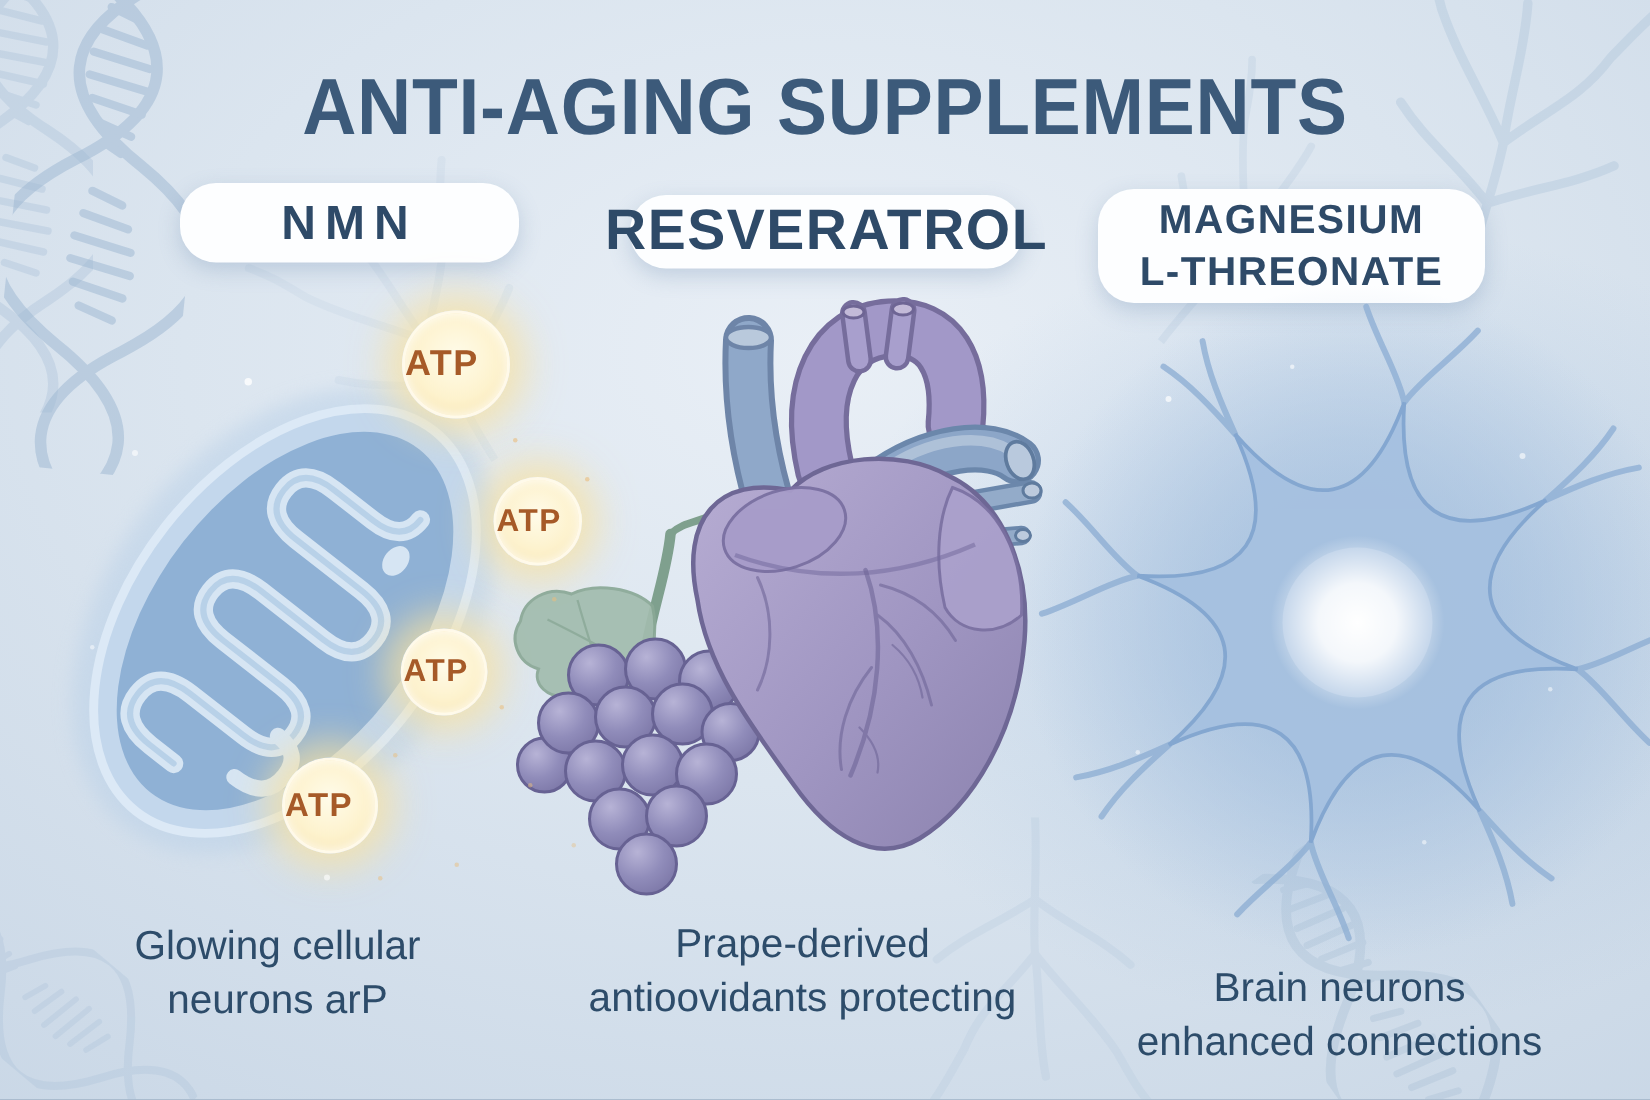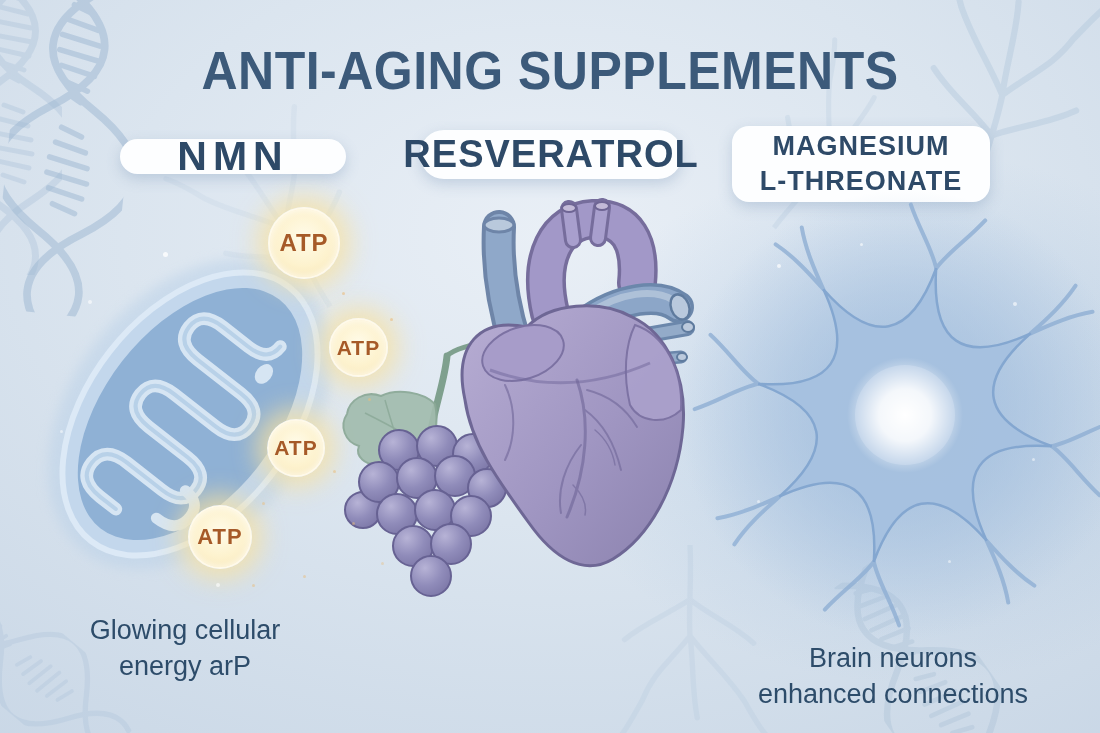--- a/index.html
+++ b/index.html
@@ -16,34 +16,34 @@
     font-size:50px;font-weight:800;color:#3c5a7a;letter-spacing:0.5px;
     transform:scaleY(1.06);
   }
   .pill{
     position:absolute;background:#fdfeff;border-radius:24px;
     display:flex;align-items:center;justify-content:center;text-align:center;
     color:#2e4a68;font-weight:bold;
     box-shadow:0 5px 14px rgba(110,140,175,.30);
   }
   .pill span{white-space:pre-line;}
-  #pill-nmn{left:120px;top:139px;width:226px;height:35px;font-size:41px;letter-spacing:6px;}
+  #pill-nmn{left:120px;top:122px;width:226px;height:53px;font-size:32px;letter-spacing:6px;}
   #pill-res{left:420px;top:130px;width:262px;height:49px;font-size:38px;letter-spacing:1px;}
-  #pill-mag{left:732px;top:126px;width:258px;height:76px;font-size:27px;letter-spacing:1px;line-height:1.3;border-radius:17px;}
+  #pill-mag{left:732px;top:126px;width:258px;height:76px;font-size:27px;letter-spacing:1px;line-height:1.3;}
   .caption{
     position:absolute;text-align:center;white-space:pre-line;
     font-size:27px;color:#2d4c6a;line-height:1.32;
   }
   #cap-nmn{left:35px;top:613px;width:300px;}
   #cap-res{left:375px;top:612px;width:320px;}
   #cap-mag{left:728px;top:641px;width:330px;}
   
   .atp{
     position:absolute;border-radius:50%;
-    display:flex;align-items:center;justify-content:center;
+    display:flex;align-items:center;justify-content:flex-start;
     background:radial-gradient(circle at 50% 42%, #fffbe9 0%, #fdf2cd 55%, #f7e4ad 90%);
     box-shadow:0 0 24px 11px rgba(248,226,160,.75), inset 0 0 8px rgba(255,255,255,.9);
     border:2px solid rgba(255,250,235,.95);
     color:#a65a28;font-weight:bold;letter-spacing:1px;
   }
   #atp1{left:268px;top:207px;width:68px;height:68px;font-size:24px;}
   #atp2{left:329px;top:318px;width:55px;height:55px;font-size:21px;}
   #atp3{left:267px;top:419px;width:54px;height:54px;font-size:21px;}
   #atp4{left:188px;top:505px;width:60px;height:60px;font-size:22px;}
   
@@ -271,21 +271,23 @@
           <path d="M336,124 C350,105 362,88 370,68 M336,124 C355,110 372,98 392,90"></path>
         </g>
         <path d="M380,230 Q268.8,246.1 336,336 Q246.1,268.8 230,380 Q213.9,268.8 124,336 Q191.2,246.1 80,230 Q191.2,213.9 124,124 Q213.9,191.2 230,80 Q246.1,191.2 336,124 Q268.8,213.9 380,230 Z" fill="#a6c1e0" stroke="#83a6d0" stroke-width="2.5" opacity=".97"></path>
       </g>
       <circle cx="230" cy="230" r="50" fill="#b6cce6"></circle>
       <circle cx="230" cy="230" r="58" fill="url(#nGlow)"></circle>
     </svg>
   </div>
 
   <div class="caption" id="cap-nmn">Glowing cellular
-energy arP</div>
+neurons arP</div>
+  <div class="caption" id="cap-res">Prape-derived
+antioovidants protecting</div>
   <div class="caption" id="cap-mag">Brain neurons
 enhanced connections</div>
 
   <div>
     <span class="spark" style="left:163px;top:252px;width:5px;height:5px;opacity:.8"></span>
     <span class="spark" style="left:88px;top:300px;width:4px;height:4px;opacity:.6"></span>
     <span class="spark" style="left:60px;top:430px;width:3px;height:3px;opacity:.5"></span>
     <span class="spark" style="left:216px;top:583px;width:4px;height:4px;opacity:.6"></span>
     <span class="spark spark-o" style="left:342px;top:292px;width:3px;height:3px;opacity:.6"></span>
     <span class="spark spark-o" style="left:390px;top:318px;width:3px;height:3px;opacity:.6"></span>

